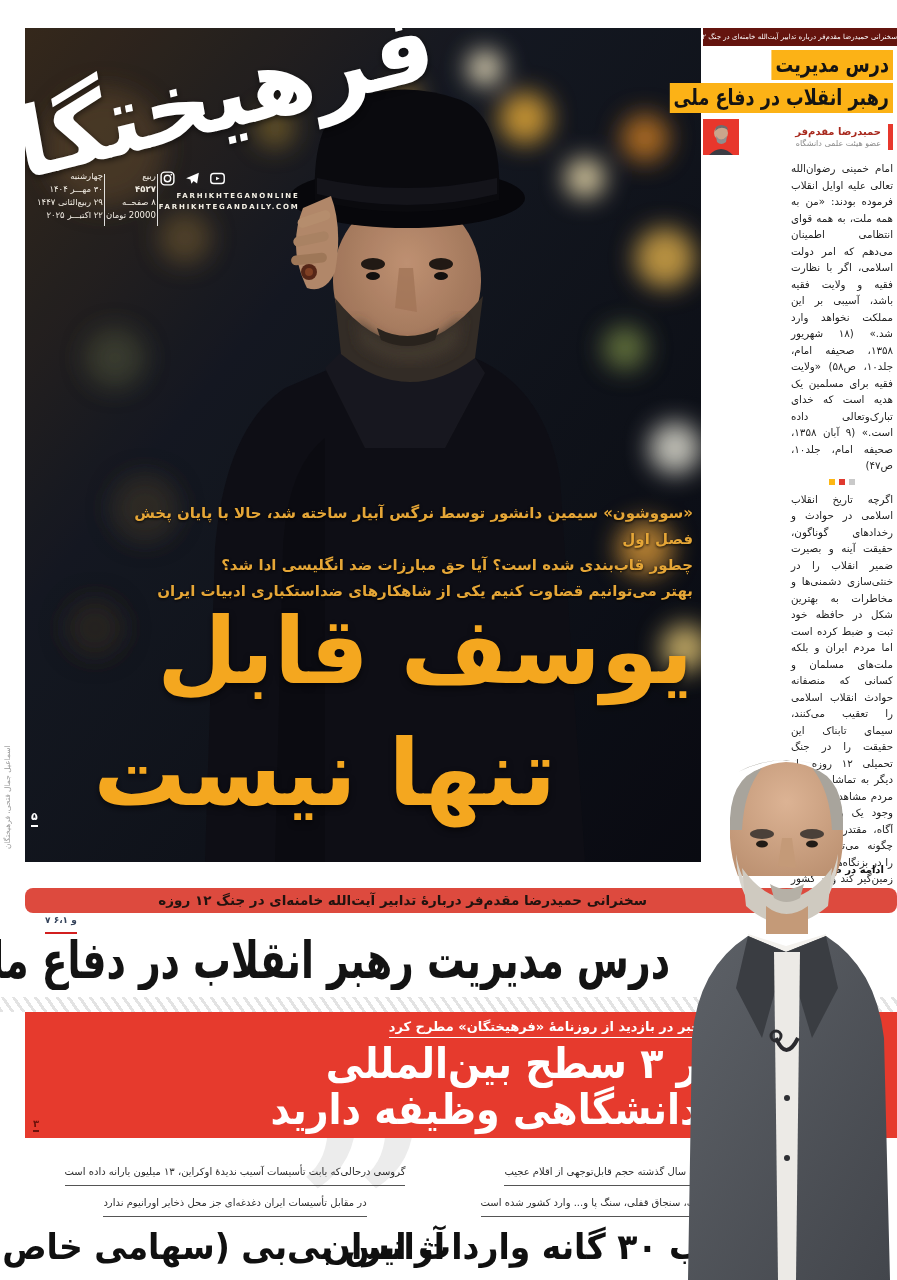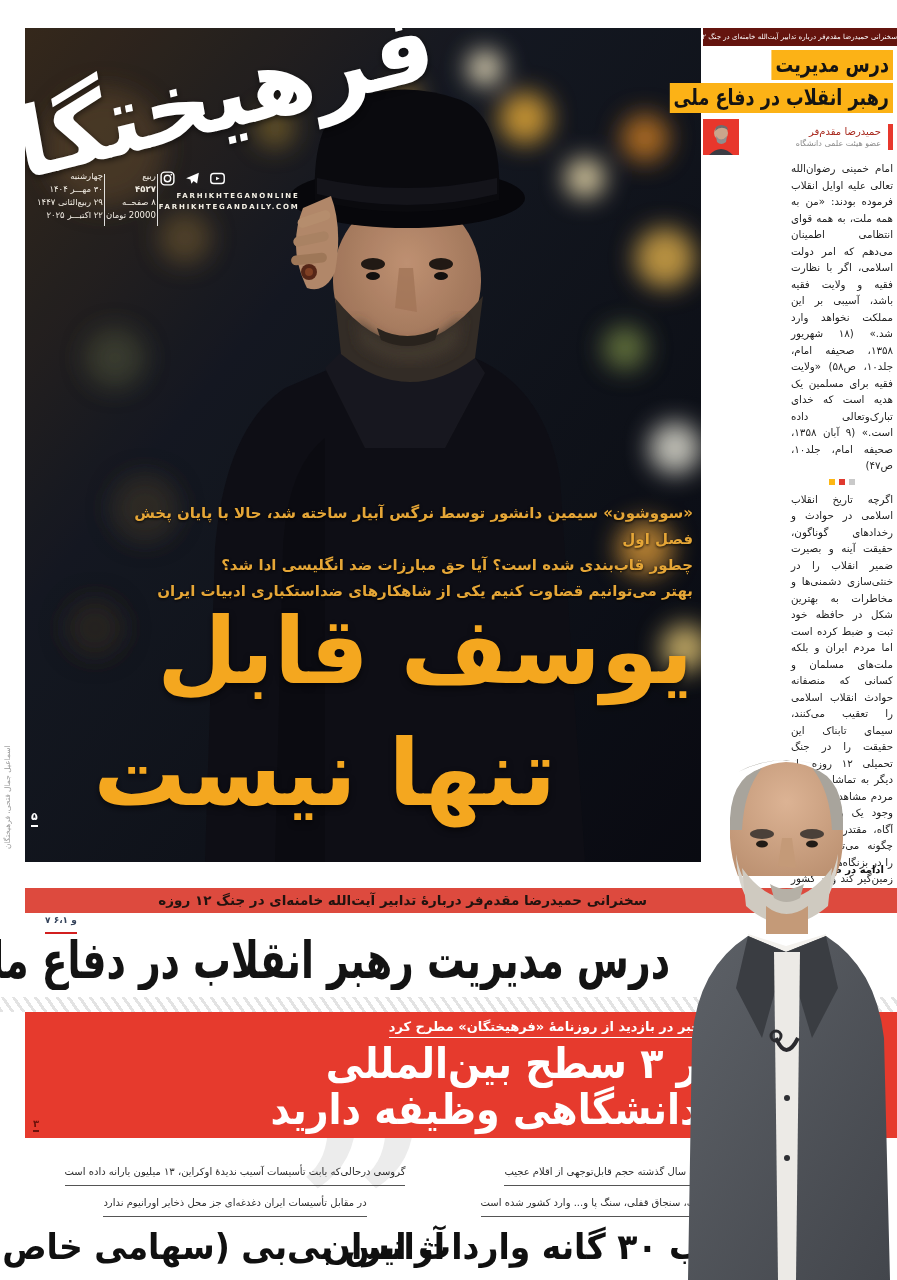--- a/index.html
+++ b/index.html
@@ -46,35 +46,35 @@
     position:absolute;left:703px;right:0;top:28px;height:18px;background:#64140e;color:#fff;
     font-size:7px;line-height:18px;text-align:center;white-space:nowrap;overflow:hidden;
   }
   #col-headline{position:absolute;left:703px;width:190px;top:50px;text-align:right;
     transform:scaleX(.8);transform-origin:top right;white-space:nowrap;}
   #col-headline .hl{display:inline-block;background:#fcb216;color:#141414;font-weight:900;
     font-size:22px;line-height:28px;padding:1px 5px;margin-bottom:3px;}
   #byline{position:absolute;left:703px;width:190px;top:118px;height:38px;display:flex;flex-direction:row-reverse;align-items:center;gap:7px;}
   #byline .avatar{width:36px;height:36px;background:#e8372c;flex:0 0 auto;overflow:hidden;}
   #byline .who{flex:1;text-align:right;}
-  #byline .name{color:#a8281d;font-weight:normal;font-size:10px;line-height:13px;text-align:right;}
+  #byline .name{color:#a8281d;font-weight:bold;font-size:10px;line-height:13px;text-align:right;}
   #byline .title{color:#8a8a8a;font-size:8px;line-height:12px;}
   #byline .bar{width:5px;height:26px;background:#e8372c;flex:0 0 auto;}
   #article-body{
     position:absolute;left:703px;top:160px;width:190px;height:726px;overflow:hidden;
     font-size:10.3px;line-height:16.5px;color:#1d1d1d;text-align:justify;
   }
   #article-body p{margin:0 0 4px 0;}
   #head-float{float:left;width:88px;height:150px;margin-top:577px;}
   #sep-squares{display:flex;justify-content:center;gap:4px;margin:5px 0 6px 0;}
   #sep-squares i{width:6px;height:6px;display:block;}
   #continue-note{position:absolute;left:793px;top:864px;width:100px;text-align:center;
     font-size:10px;font-weight:bold;color:#111;}
   
-  #main-kicker{position:absolute;left:25px;right:0;top:888px;height:25px;background:#dd4a3e;z-index:2;}
+  #main-kicker{position:absolute;left:25px;right:0;top:888px;height:25px;background:#dd4a3e;z-index:2;border-radius:8px;}
   #main-kicker .t{position:absolute;right:250px;top:0;line-height:25px;font-size:13.5px;font-weight:bold;color:#23130f;white-space:nowrap;}
   #main-pageref{position:absolute;left:7px;top:915px;font-size:9px;font-weight:bold;color:#33425a;
     border-bottom:2px solid #d21f1f;padding-bottom:7px;z-index:2;margin-left:38px;}
   #main-headline{
     position:absolute;left:25px;top:926px;width:645px;text-align:right;color:#131313;font-weight:900;
     font-size:46px;line-height:60px;white-space:nowrap;transform:scale(.82,1.12);transform-origin:top right;z-index:2;
   }
   
   #hatch{position:absolute;left:0;right:0;top:997px;height:15px;
     background:repeating-linear-gradient(55deg,#e3e3e3 0 3px,#ffffff 3px 9px);}

